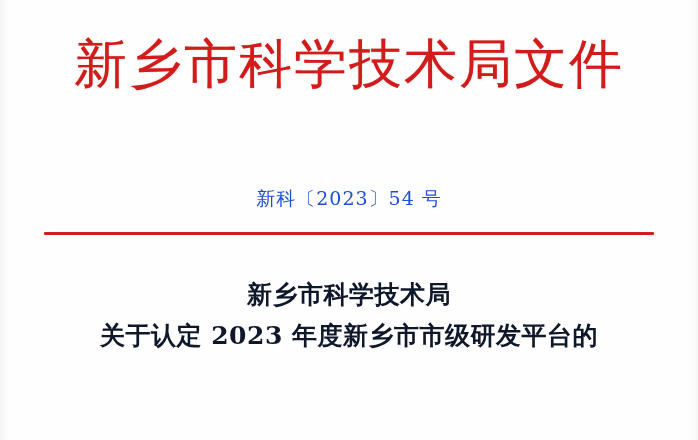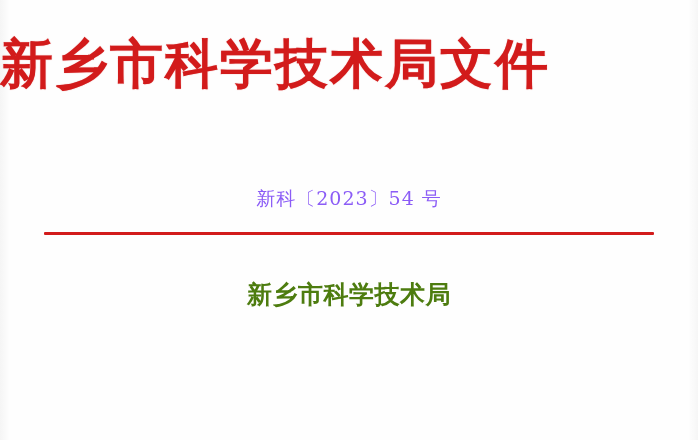--- a/index.html
+++ b/index.html
@@ -21,38 +21,39 @@
     background: #fefefe;
     box-sizing: border-box;
   }
 
   
   .masthead {
     position: absolute;
     top: 34px;
     left: 0;
     right: 0;
+    text-align: center;
     color: #d21b1b;
     font-family: "DejaVu Serif", "Liberation Serif", serif;
-    font-weight: 700;
+    font-weight: 400;
     font-size: 53px;
     letter-spacing: 2px;
     line-height: 1.12;
     text-shadow: 0 0 1px rgba(210,27,27,0.55);
     white-space: nowrap;
   }
 
   
   .doc-number {
     position: absolute;
     top: 186px;
     left: 0;
     right: 0;
     text-align: center;
-    color: #8b5cf6;
+    color: #1d4ed8;
     font-size: 19px;
     letter-spacing: 1px;
     font-family: "DejaVu Serif", "Liberation Serif", serif;
     white-space: nowrap;
   }
 
   
   .red-rule {
     position: absolute;
     top: 232px;
@@ -63,21 +64,21 @@
     border-radius: 1px;
   }
 
   
   .title-block {
     position: absolute;
     top: 274px;
     left: 50px;
     width: 598px;
     text-align: center;
-    color: #4d7c0f;
+    color: #0f172a;
     font-weight: 700;
     font-size: 25px;
     line-height: 1.65;
     letter-spacing: 0.5px;
     font-family: "DejaVu Serif", "Liberation Serif", serif;
   }
   .title-line {
     display: block;
     white-space: nowrap;
   }
@@ -103,15 +104,16 @@
   <div class="scan-edge-right"></div>
 
   <div class="masthead">新乡市科学技术局文件</div>
 
   <div class="doc-number">新科〔2023〕54 号</div>
 
   <div class="red-rule"></div>
 
   <div class="title-block">
     <span class="title-line">新乡市科学技术局</span>
+    <span class="title-line">关于认定 2023 年度新乡市市级研发平台的</span>
   </div>
 
 </div>
 
 </body></html>

